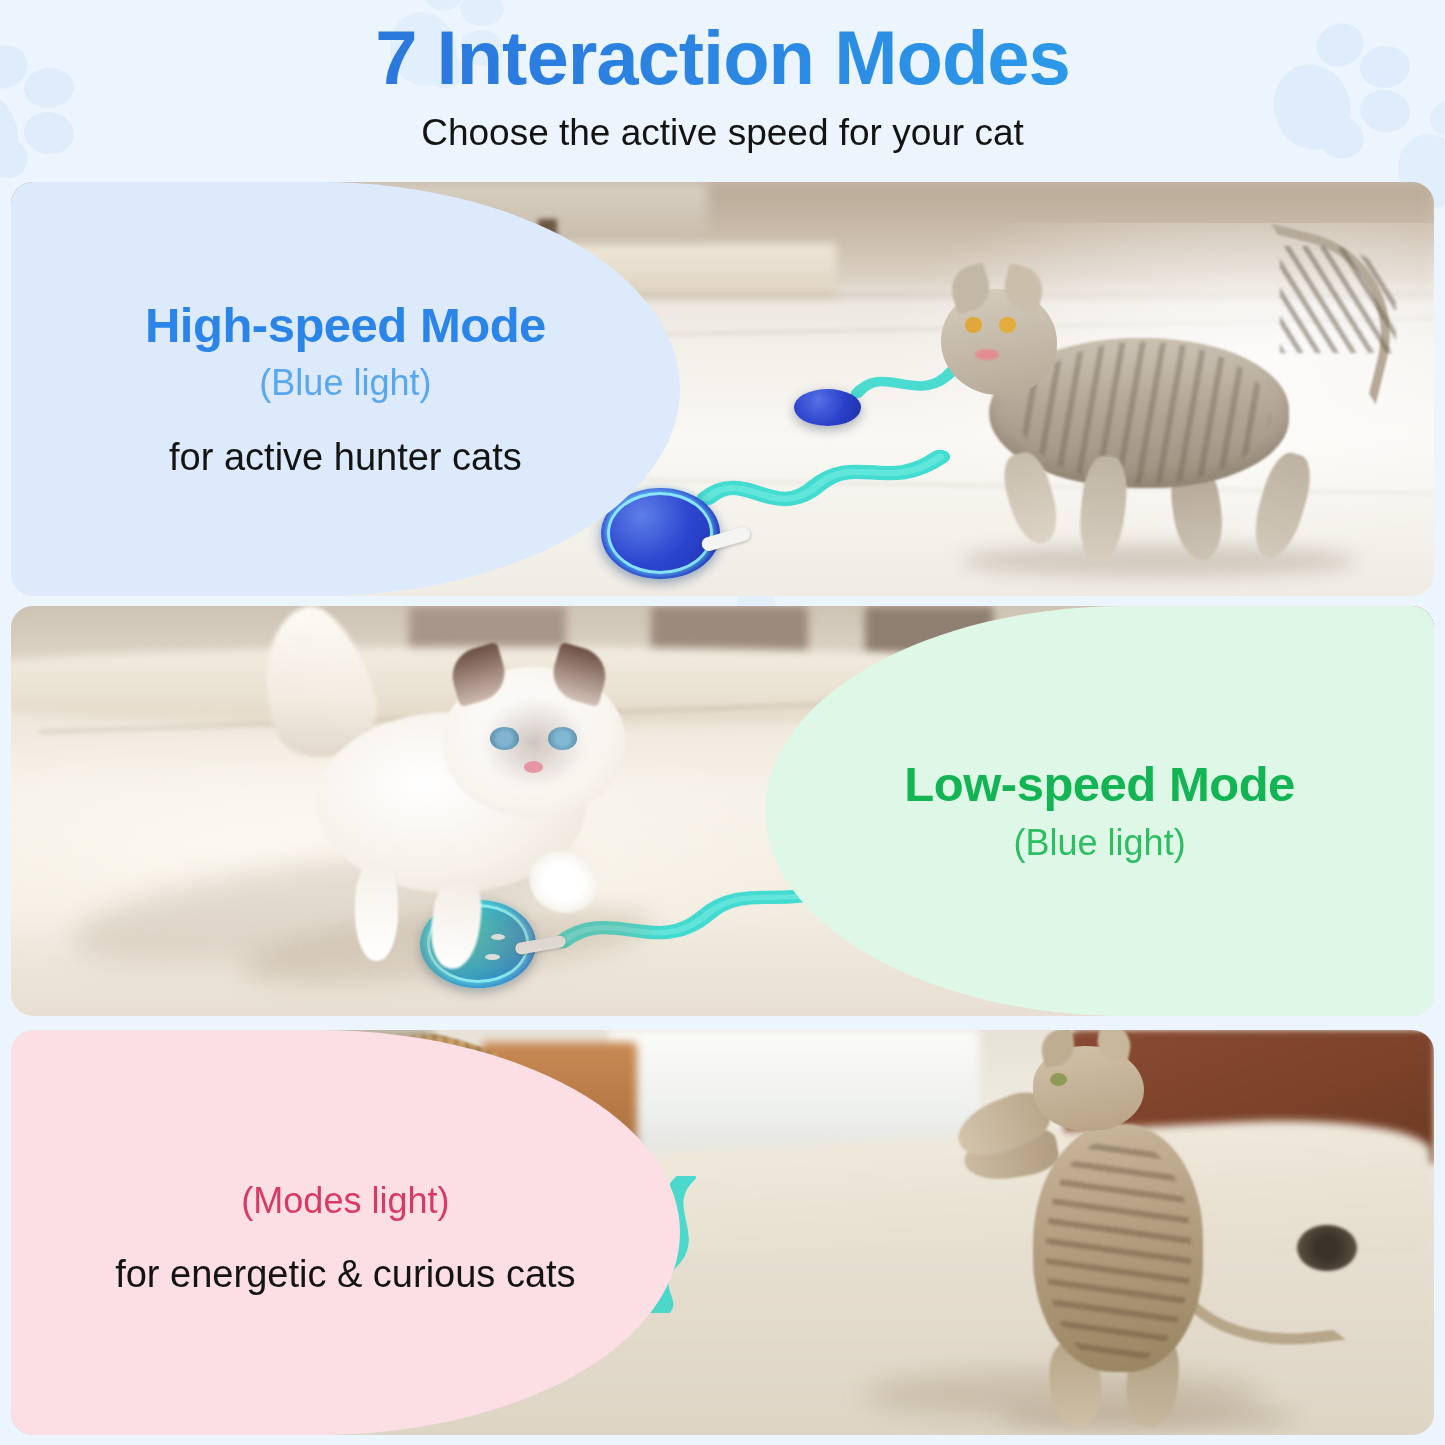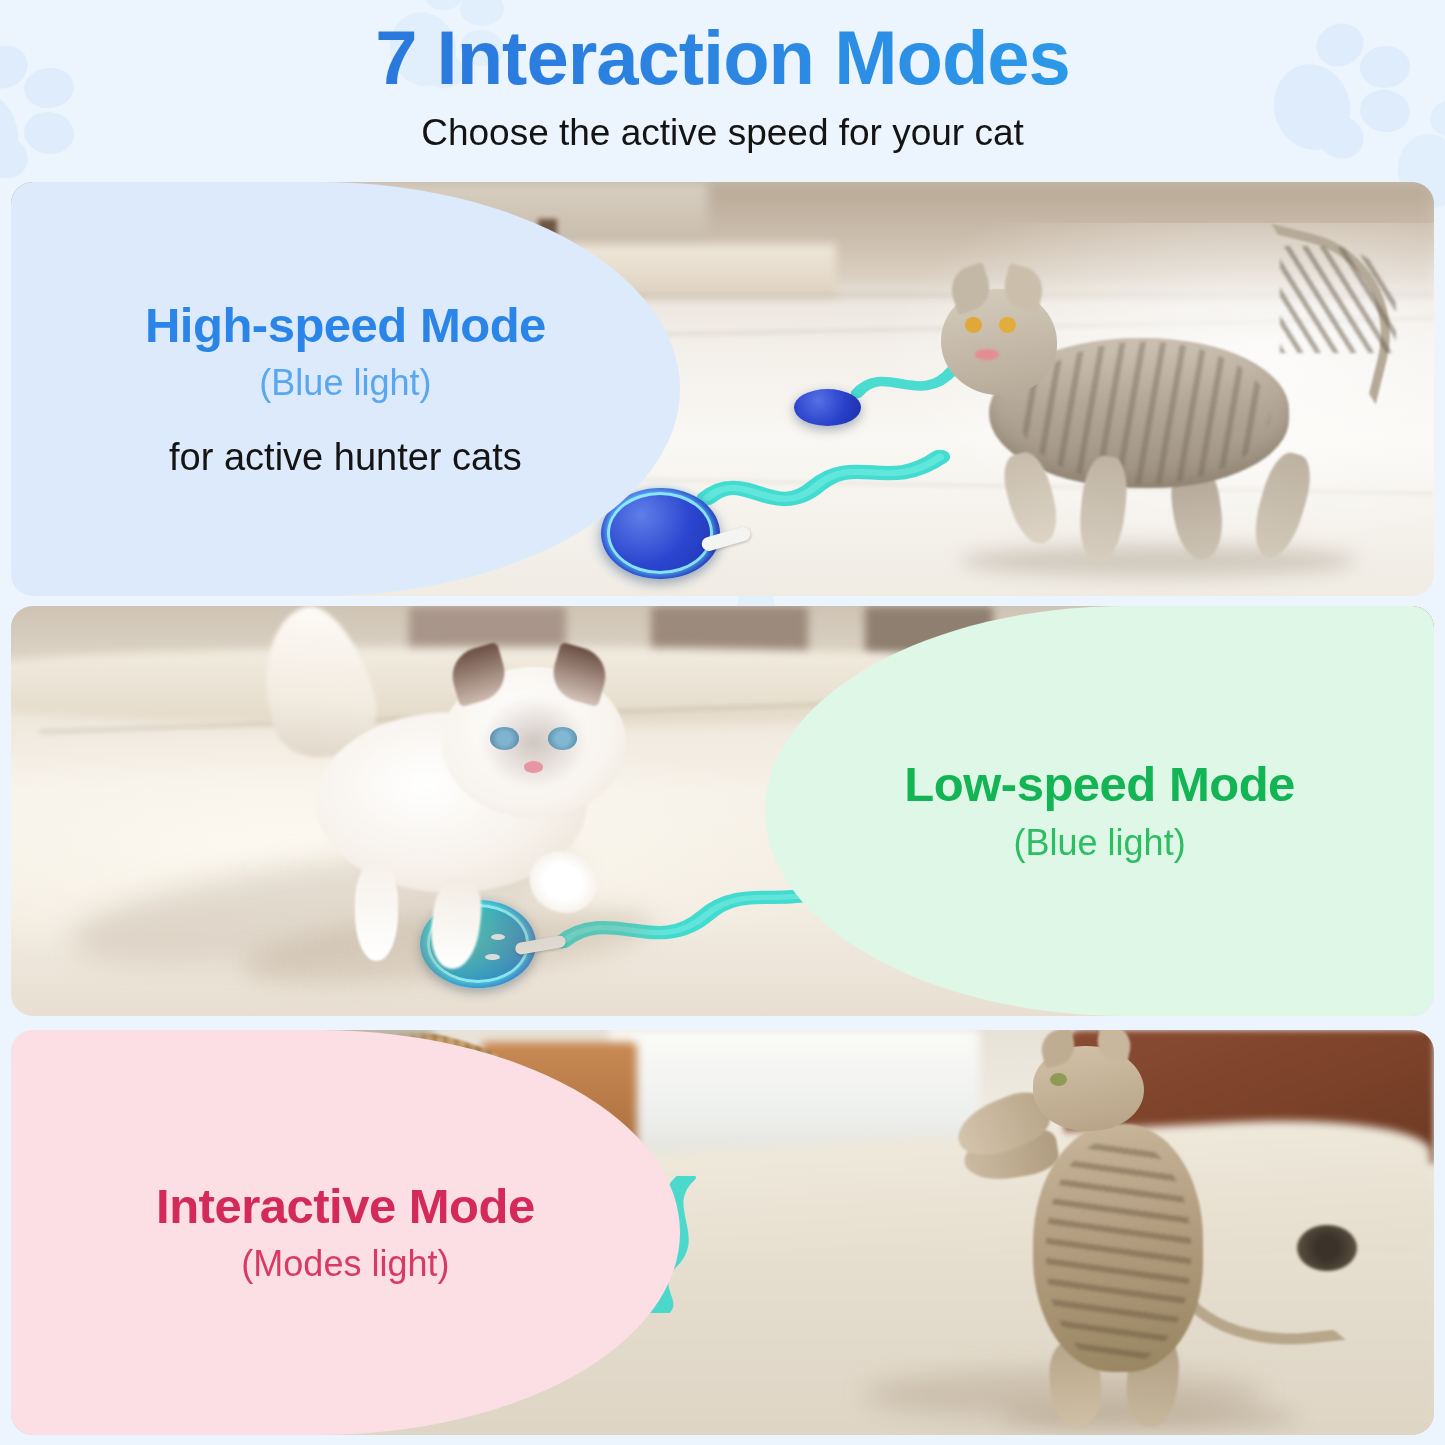--- a/index.html
+++ b/index.html
@@ -697,18 +697,18 @@
         <div class="c3-arm2"></div>
         <div class="c3-arm1"></div>
         <div class="c3-head"></div>
         <div class="c3-ear1"></div>
         <div class="c3-ear2"></div>
         <div class="c3-eye"></div>
       </div>
     </div>
 
     <div class="overlay overlay-left ov-pink ov3">
-      <div class="mode-title">Interactive Mode</div>
       <div class="mode-light">(Modes light)</div>
+      <div class="mode-desc">for energetic &amp; curious cats</div>
     </div>
   </div>
 
 </div>
 
 </body></html>

